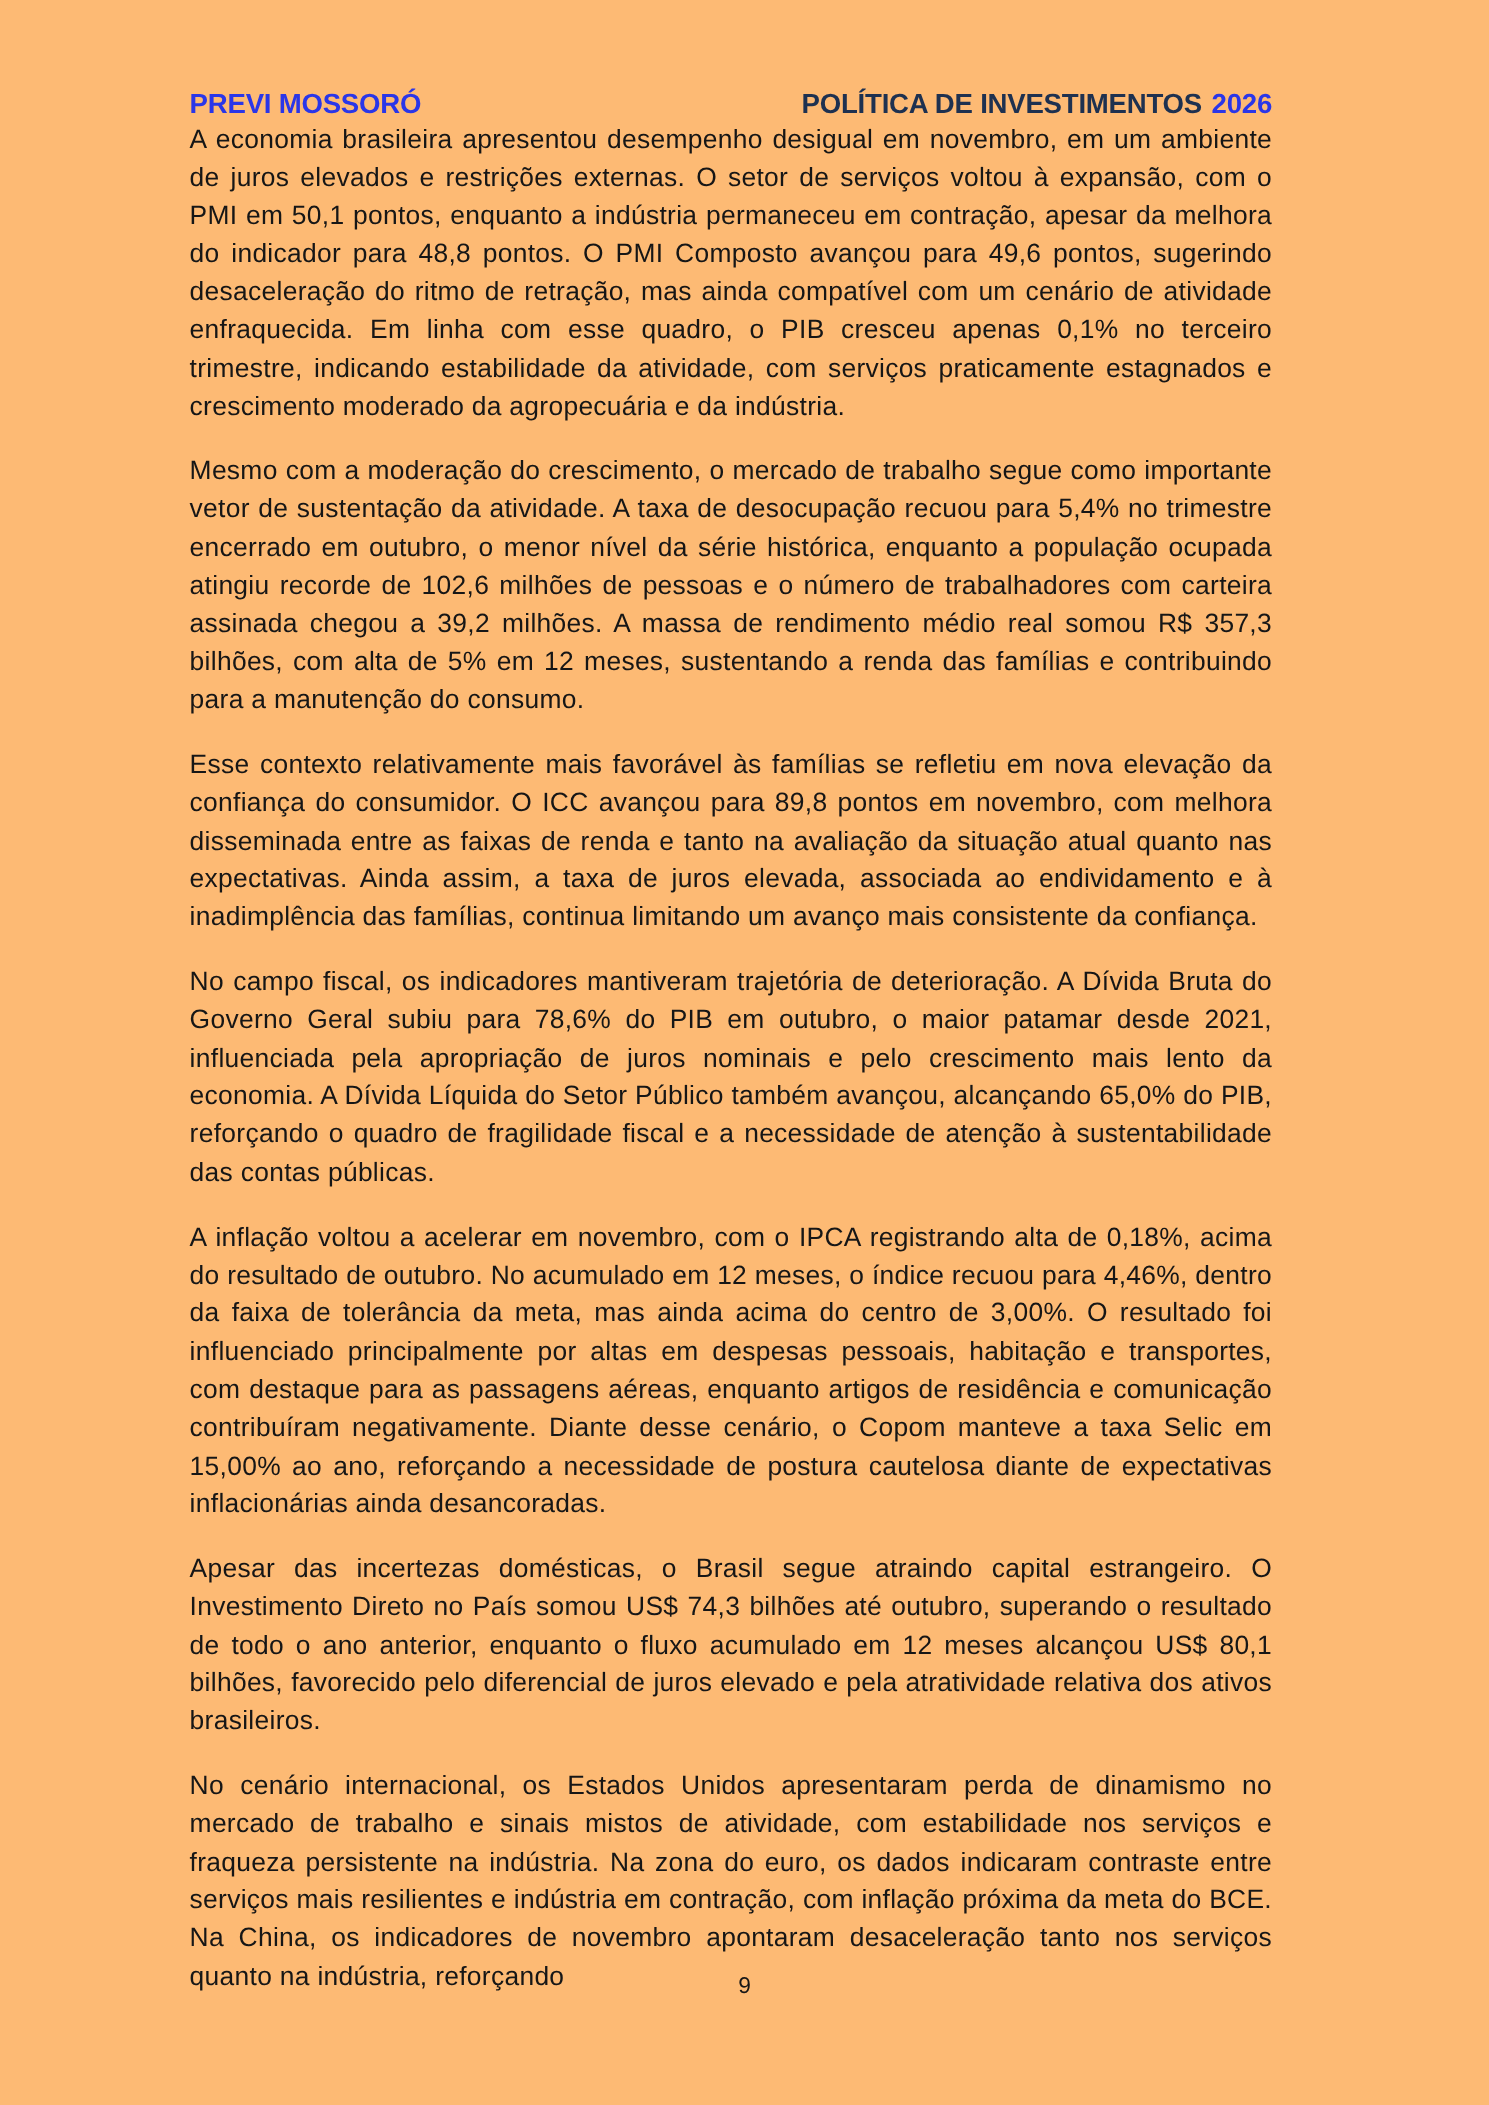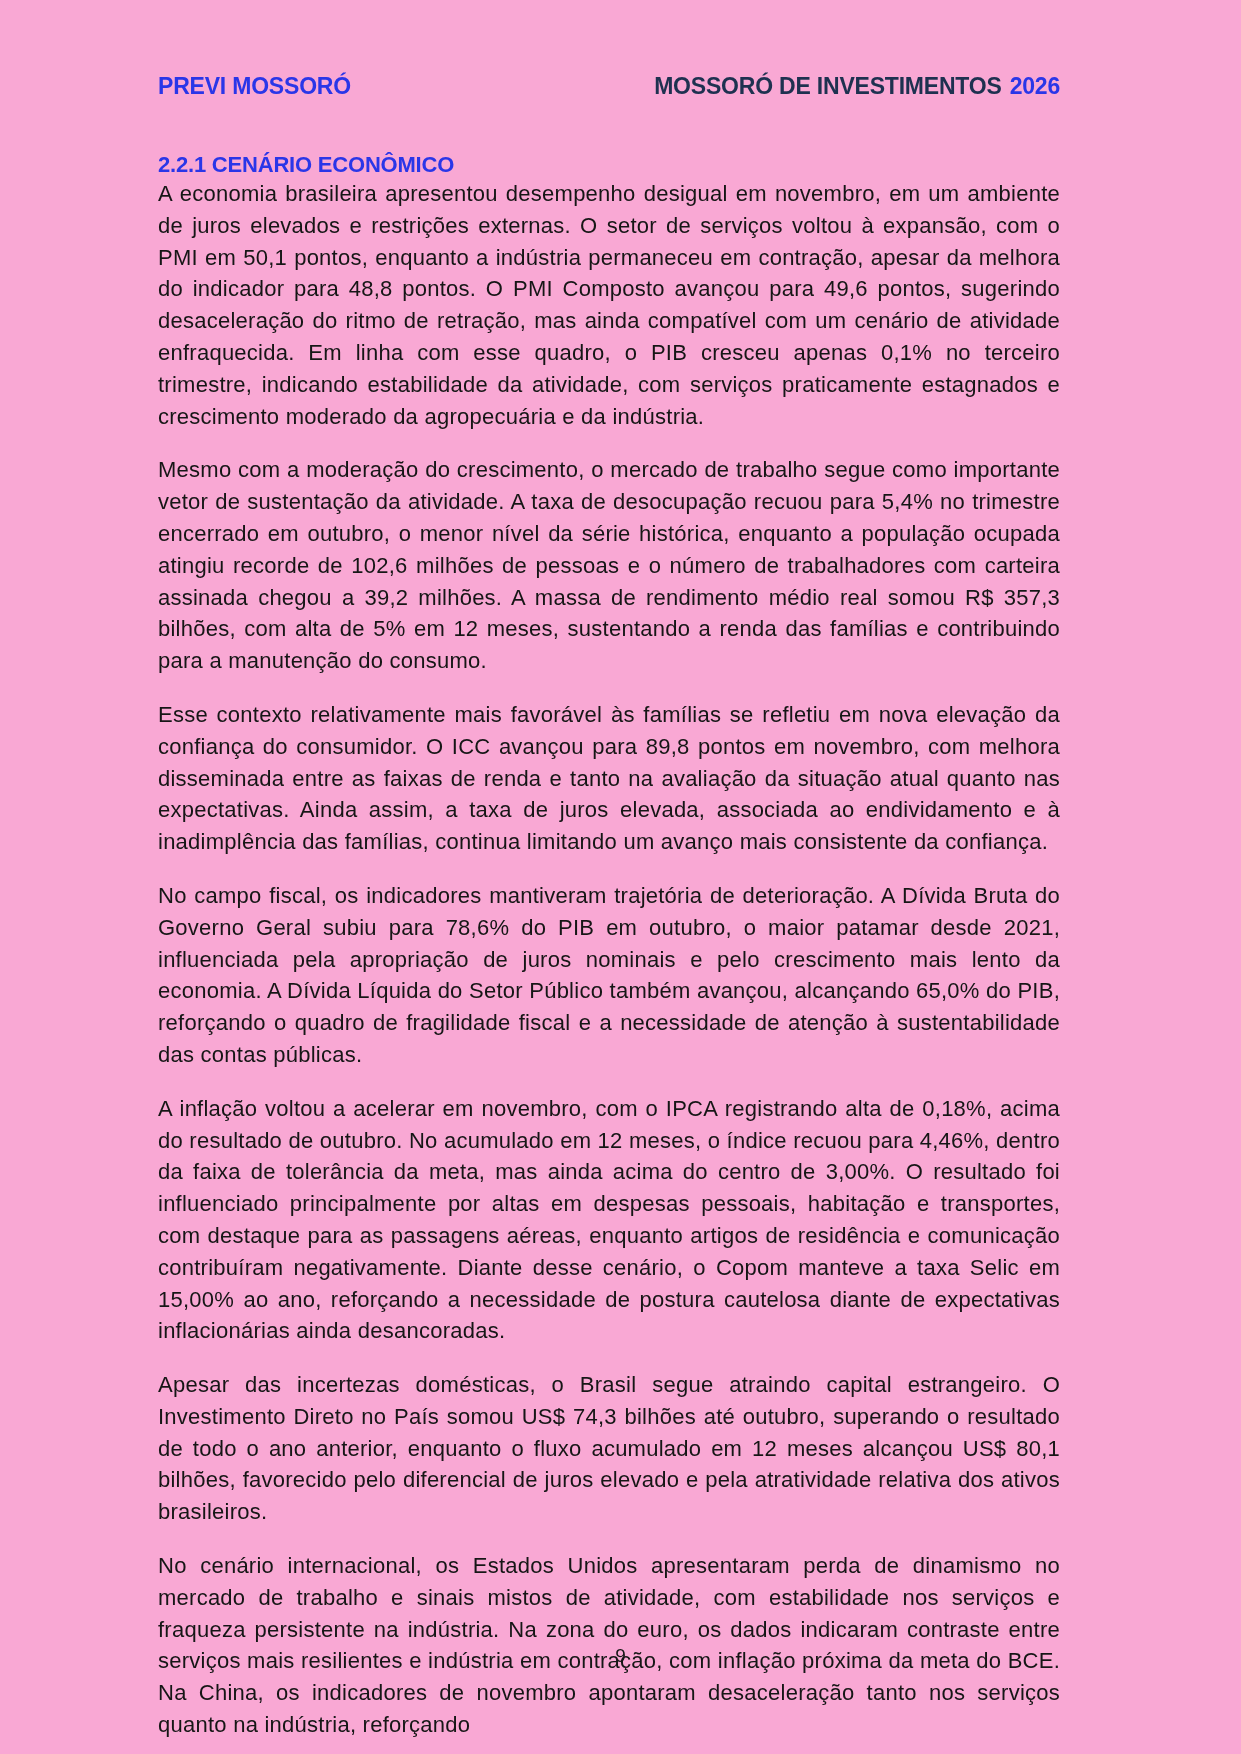--- a/index.html
+++ b/index.html
@@ -4,21 +4,21 @@
 <style>
   html, body {
     margin: 0;
     padding: 0;
     background: #ffffff;
   }
   .page {
     position: relative;
     width: 1241px;
     height: 1754px;
-    background: #f9a8d4;
+    background: #fdba74;
     font-family: "Liberation Sans", sans-serif;
     color: #161616;
     overflow: hidden;
   }
   .content {
     position: absolute;
     left: 158px;
     top: 0;
     width: 902px;
   }
@@ -76,25 +76,24 @@
 </style>
 </head>
 <body>
 
 <div class="page">
   <div class="content">
 
     <div class="doc-header">
       <span class="org-name">PREVI MOSSORÓ</span>
       <span>
-        <span class="doc-title">MOSSORÓ DE INVESTIMENTOS</span><span class="doc-year">2026</span>
+        <span class="doc-title">POLÍTICA DE INVESTIMENTOS</span><span class="doc-year">2026</span>
       </span>
     </div>
 
-    <h1 class="section-heading">2.2.1 CENÁRIO ECONÔMICO</h1>
 
     <div class="body-text">
       <p>A economia brasileira apresentou desempenho desigual em novembro, em um ambiente de juros elevados e restrições externas. O setor de serviços voltou à expansão, com o PMI em 50,1 pontos, enquanto a indústria permaneceu em contração, apesar da melhora do indicador para 48,8 pontos. O PMI Composto avançou para 49,6 pontos, sugerindo desaceleração do ritmo de retração, mas ainda compatível com um cenário de atividade enfraquecida. Em linha com esse quadro, o PIB cresceu apenas 0,1% no terceiro trimestre, indicando estabilidade da atividade, com serviços praticamente estagnados e crescimento moderado da agropecuária e da indústria.</p>
       <p>Mesmo com a moderação do crescimento, o mercado de trabalho segue como importante vetor de sustentação da atividade. A taxa de desocupação recuou para 5,4% no trimestre encerrado em outubro, o menor nível da série histórica, enquanto a população ocupada atingiu recorde de 102,6 milhões de pessoas e o número de trabalhadores com carteira assinada chegou a 39,2 milhões. A massa de rendimento médio real somou R$ 357,3 bilhões, com alta de 5% em 12 meses, sustentando a renda das famílias e contribuindo para a manutenção do consumo.</p>
       <p>Esse contexto relativamente mais favorável às famílias se refletiu em nova elevação da confiança do consumidor. O ICC avançou para 89,8 pontos em novembro, com melhora disseminada entre as faixas de renda e tanto na avaliação da situação atual quanto nas expectativas. Ainda assim, a taxa de juros elevada, associada ao endividamento e à inadimplência das famílias, continua limitando um avanço mais consistente da confiança.</p>
       <p>No campo fiscal, os indicadores mantiveram trajetória de deterioração. A Dívida Bruta do Governo Geral subiu para 78,6% do PIB em outubro, o maior patamar desde 2021, influenciada pela apropriação de juros nominais e pelo crescimento mais lento da economia. A Dívida Líquida do Setor Público também avançou, alcançando 65,0% do PIB, reforçando o quadro de fragilidade fiscal e a necessidade de atenção à sustentabilidade das contas públicas.</p>
       <p>A inflação voltou a acelerar em novembro, com o IPCA registrando alta de 0,18%, acima do resultado de outubro. No acumulado em 12 meses, o índice recuou para 4,46%, dentro da faixa de tolerância da meta, mas ainda acima do centro de 3,00%. O resultado foi influenciado principalmente por altas em despesas pessoais, habitação e transportes, com destaque para as passagens aéreas, enquanto artigos de residência e comunicação contribuíram negativamente. Diante desse cenário, o Copom manteve a taxa Selic em 15,00% ao ano, reforçando a necessidade de postura cautelosa diante de expectativas inflacionárias ainda desancoradas.</p>
       <p>Apesar das incertezas domésticas, o Brasil segue atraindo capital estrangeiro. O Investimento Direto no País somou US$ 74,3 bilhões até outubro, superando o resultado de todo o ano anterior, enquanto o fluxo acumulado em 12 meses alcançou US$ 80,1 bilhões, favorecido pelo diferencial de juros elevado e pela atratividade relativa dos ativos brasileiros.</p>
       <p>No cenário internacional, os Estados Unidos apresentaram perda de dinamismo no mercado de trabalho e sinais mistos de atividade, com estabilidade nos serviços e fraqueza persistente na indústria. Na zona do euro, os dados indicaram contraste entre serviços mais resilientes e indústria em contração, com inflação próxima da meta do BCE. Na China, os indicadores de novembro apontaram desaceleração tanto nos serviços quanto na indústria, reforçando</p>
     </div>

